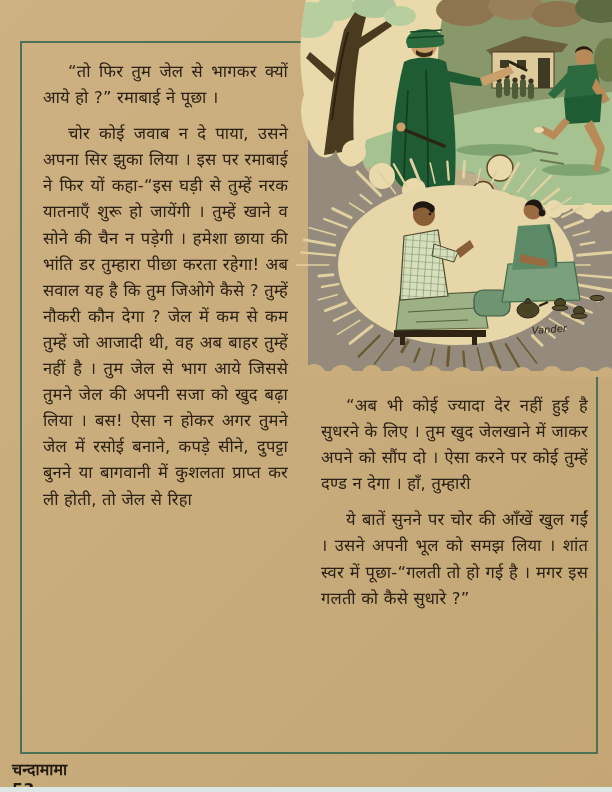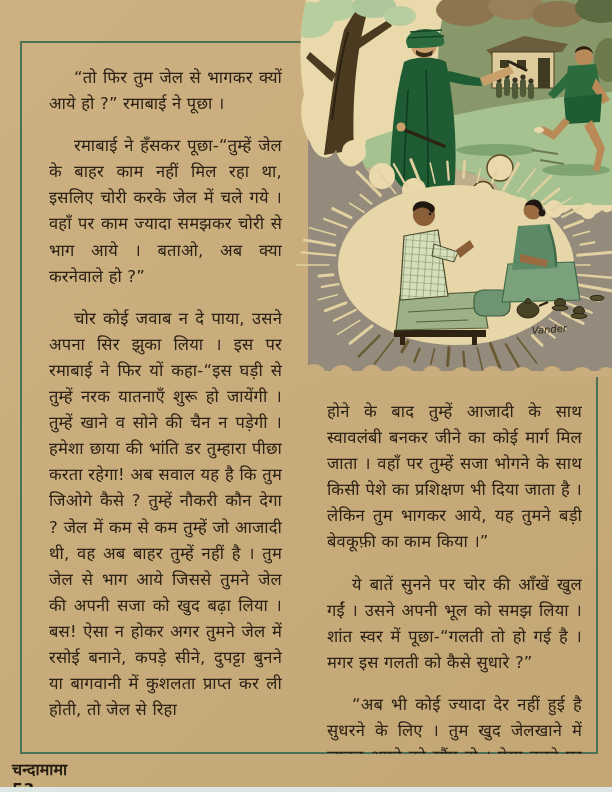--- a/index.html
+++ b/index.html
@@ -9,21 +9,21 @@
     font-family:"DejaVu Sans", sans-serif; color:#2b2115;
   }
   .frame{
     position:absolute; left:20px; top:41px; width:578px; height:713px;
     border:2px solid #4d7154; box-sizing:border-box; z-index:1;
   }
   .col{ position:absolute; z-index:2; overflow:hidden; }
   .col-left{ left:33px; top:49px; width:265px; height:706px; }
   .col-right{ left:311px; top:383px; width:287px; height:371px; }
   .para{
-    margin:16px; font-size:16.5px; line-height:26.1px;
+    margin:10px; font-size:16.5px; line-height:26.1px;
     text-align:justify; color:#2b2115; letter-spacing:.2px;
   }
   .indent{ text-indent:25px; }
   .illus{ position:absolute; left:296px; top:0; width:316px; height:377px; z-index:3; }
   .footer{
     position:absolute; left:12px; top:758px; width:570px; z-index:2;
     display:flex; justify-content:space-between; align-items:flex-start;
     font-size:16px; font-weight:bold; color:#241c10;flex-direction:column;
   }
   .bottom-edge{
@@ -34,28 +34,26 @@
 </style>
 </head>
 <body>
 
 <div class="page">
 
   <div class="frame"></div>
 
   <div class="col col-left">
     <p class="para indent">“तो फिर तुम जेल से भागकर क्यों आये हो ?”  रमाबाई ने पूछा ।</p>
-    <p class="para indent">रमाबाई ने हँसकर पूछा-“तुम्हें जेल के बाहर काम नहीं मिल रहा था, इसलिए चोरी करके जेल में चले गये ।  वहाँ पर काम ज्यादा समझकर चोरी से भाग आये ।  बताओ, अब क्या करनेवाले हो ?”</p>
     <p class="para indent">चोर कोई जवाब न दे पाया, उसने अपना सिर झुका लिया ।  इस पर रमाबाई ने फिर यों कहा-“इस घड़ी से तुम्हें नरक यातनाएँ शुरू हो जायेंगी ।  तुम्हें खाने व सोने की चैन न पड़ेगी ।  हमेशा छाया की भांति डर तुम्हारा पीछा करता रहेगा! अब सवाल यह है कि तुम जिओगे कैसे ? तुम्हें नौकरी कौन देगा ? जेल में कम से कम तुम्हें जो आजादी थी, वह अब बाहर तुम्हें नहीं है ।  तुम जेल से भाग आये जिससे तुमने जेल की अपनी सजा को खुद बढ़ा लिया ।  बस! ऐसा न होकर अगर तुमने जेल में रसोई बनाने, कपड़े सीने, दुपट्टा बुनने या बागवानी में कुशलता प्राप्त कर ली होती, तो जेल से रिहा</p>
   </div>
 
   <div class="col col-right">
-    <p class="para">होने के बाद तुम्हें आजादी के साथ स्वावलंबी बनकर जीने का कोई मार्ग मिल जाता ।  वहाँ पर तुम्हें सजा भोगने के साथ किसी पेशे का प्रशिक्षण भी दिया जाता है ।  लेकिन तुम भागकर आये, यह तुमने बड़ी बेवकूफ़ी का काम किया ।”</p>
+    <p class="para indent">“अब भी कोई ज्यादा देर नहीं हुई है सुधरने के लिए ।  तुम खुद जेलखाने में जाकर अपने को सौंप दो ।  ऐसा करने पर कोई तुम्हें दण्ड न देगा ।  हाँ, तुम्हारी</p>
     <p class="para indent">ये बातें सुनने पर चोर की आँखें खुल गईं ।  उसने अपनी भूल को समझ लिया ।  शांत स्वर में पूछा-“गलती तो हो गई है ।  मगर इस गलती को कैसे सुधारे ?”</p>
-    <p class="para indent">“अब भी कोई ज्यादा देर नहीं हुई है सुधरने के लिए ।  तुम खुद जेलखाने में जाकर अपने को सौंप दो ।  ऐसा करने पर कोई तुम्हें दण्ड न देगा ।  हाँ, तुम्हारी</p>
   </div>
 
   <div class="illus">
     <svg width="316" height="377" viewBox="0 0 316 377" xmlns="http://www.w3.org/2000/svg">
       <defs>
         <pattern id="check" width="7" height="7" patternUnits="userSpaceOnUse" patternTransform="rotate(4)">
           <rect width="7" height="7" fill="#d6dfbc"></rect>
           <path d="M0,0H7 M0,0V7" stroke="#7d8d60" stroke-width="1.2"></path>
         </pattern>
         <clipPath id="dreamClip">

